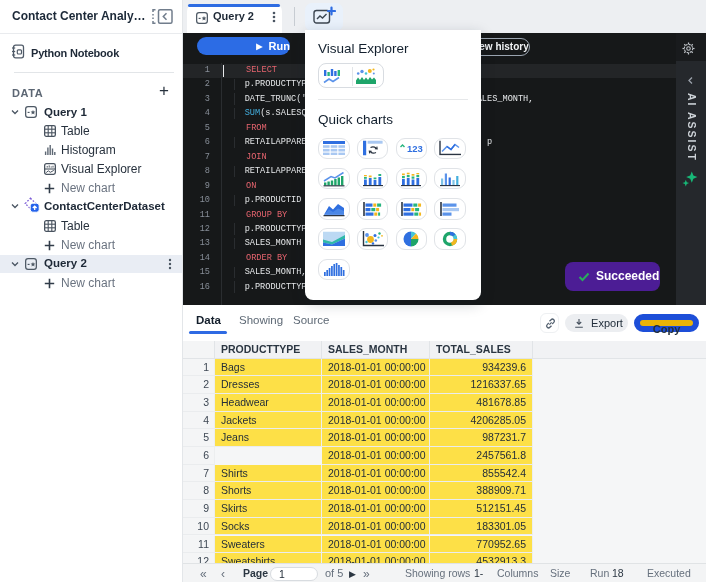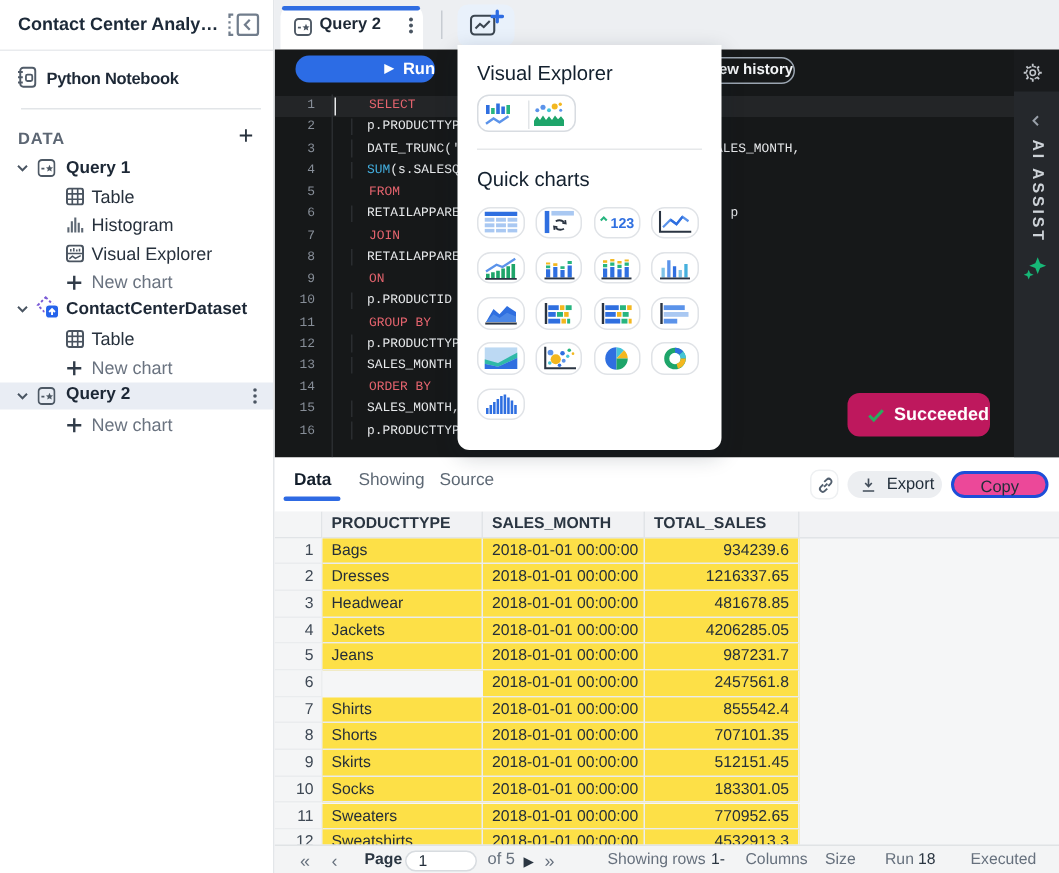--- a/index.html
+++ b/index.html
@@ -38,39 +38,39 @@
   #code { position:absolute; left:0; top:30px; width:495px; height:242px;
     font-family:"Liberation Mono", monospace; font-size:8.6px; line-height:14.45px;
     color:#e7e9eb; white-space:pre; }
   .ln { position:absolute; left:0; width:27px; text-align:right; color:#878e98; }
   .cl { position:absolute; left:41px; }
   .kw { color:#e5646e;margin-left:22px; }
   .fn { color:#43aede;text-align:right; }
   #curline { position:absolute; left:0; top:30.5px; width:495px; height:14.4px; background:#232527; }
   #cursor { position:absolute; left:39.5px; top:31.5px; width:1.5px; height:12px; background:#e8eaec; z-index:2; }
   #gutline { position:absolute; left:38px; top:30px; width:1px; height:242px; background:#2a2d30; }
-  #succ { position:absolute; left:382px; top:229px; width:95px; height:29px; background:#be185d;
+  #succ { position:absolute; left:382px; top:229px; width:95px; height:29px; background:#4c1d95;
     border-radius:8px; color:#fff; font-size:12px; font-weight:700; }
   #succ span { position:absolute; left:31px; top:7px; }
 
   #rstrip { left:676px; top:33px; width:30px; height:272px; background:#191b1d; }
   #rpanel { position:absolute; left:0; top:28px; width:30px; height:244px; background:#25282c; }
   #aiassist { position:absolute; left:9.5px; top:60px;
     writing-mode:vertical-rl; font-size:10.5px; font-weight:700; color:#ced3d8;
     letter-spacing:2px; }
 
   #results { left:183px; top:305px; width:523px; height:277px; background:#fff; }
   .rtab { position:absolute; top:9px; font-size:11.5px; color:#5e6975; }
   #rtab-data { left:13px; color:#131e2b; font-weight:700; }
   #underline { position:absolute; left:6px; top:26px; width:38px; height:3px;
     background:#2e6ae3; border-radius:2px; }
   .pill { position:absolute; top:9px; height:18px; border-radius:9px; font-size:11px;
     color:#222e3b; text-align:center; line-height:18px; }
   #export { left:382px; width:63px; background:#eceef1; padding-left:21px; }
-  #copybtn { left:451px; width:65px; background:#ec4899; border:2px solid #1d4ed8; }
+  #copybtn { left:451px; width:65px; background:#eab308; border:6px solid #1d4ed8;font-weight:bold; }
   #linkbtn { position:absolute; left:357px; top:8px; width:19px; height:20px;
     border:1px solid #eef0f2; border-radius:6px; background:#fff; }
 
   #tbl { position:absolute; left:0; top:36px; width:523px; height:227px; overflow:hidden;
     background:#f5f6f7; }
   .hdr { position:absolute; top:0; height:17.5px; background:#f1f2f4; font-size:10.5px;
     font-weight:700; color:#2a3541; line-height:17.5px; border-right:1px solid #e1e4e7;
     border-bottom:1px solid #e1e4e7; }
   .hdrfill { position:absolute; top:0; left:350px; width:173px; height:17.5px; background:#f1f2f4;
     border-bottom:1px solid #e1e4e7; }
@@ -364,21 +364,21 @@
 <div class="cell numc" style="left:0;width:32px;top:106.00000000000001px;padding-right:5px">6</div>
 <div class="cell datec" style="left:139px;width:108px;top:106.00000000000001px;padding-left:6px">2018-01-01 00:00:00</div>
 <div class="cell valc" style="left:247px;width:103px;top:106.00000000000001px;padding-right:6px">2457561.8</div>
 <div class="cell numc" style="left:0;width:32px;top:123.70000000000002px;padding-right:5px">7</div>
 <div class="cell" style="left:32px;width:107px;top:123.70000000000002px;padding-left:6px">Shirts</div>
 <div class="cell datec" style="left:139px;width:108px;top:123.70000000000002px;padding-left:6px">2018-01-01 00:00:00</div>
 <div class="cell valc" style="left:247px;width:103px;top:123.70000000000002px;padding-right:6px">855542.4</div>
 <div class="cell numc" style="left:0;width:32px;top:141.4px;padding-right:5px">8</div>
 <div class="cell" style="left:32px;width:107px;top:141.4px;padding-left:6px">Shorts</div>
 <div class="cell datec" style="left:139px;width:108px;top:141.4px;padding-left:6px">2018-01-01 00:00:00</div>
-<div class="cell valc" style="left:247px;width:103px;top:141.4px;padding-right:6px">707101.35</div>
+<div class="cell valc" style="left:247px;width:103px;top:141.4px;padding-right:6px">388909.71</div>
 <div class="cell numc" style="left:0;width:32px;top:159.1px;padding-right:5px">9</div>
 <div class="cell" style="left:32px;width:107px;top:159.1px;padding-left:6px">Skirts</div>
 <div class="cell datec" style="left:139px;width:108px;top:159.1px;padding-left:6px">2018-01-01 00:00:00</div>
 <div class="cell valc" style="left:247px;width:103px;top:159.1px;padding-right:6px">512151.45</div>
 <div class="cell numc" style="left:0;width:32px;top:176.79999999999998px;padding-right:5px">10</div>
 <div class="cell" style="left:32px;width:107px;top:176.79999999999998px;padding-left:6px">Socks</div>
 <div class="cell datec" style="left:139px;width:108px;top:176.79999999999998px;padding-left:6px">2018-01-01 00:00:00</div>
 <div class="cell valc" style="left:247px;width:103px;top:176.79999999999998px;padding-right:6px">183301.05</div>
 <div class="cell numc" style="left:0;width:32px;top:194.49999999999997px;padding-right:5px">11</div>
 <div class="cell" style="left:32px;width:107px;top:194.49999999999997px;padding-left:6px">Sweaters</div>

